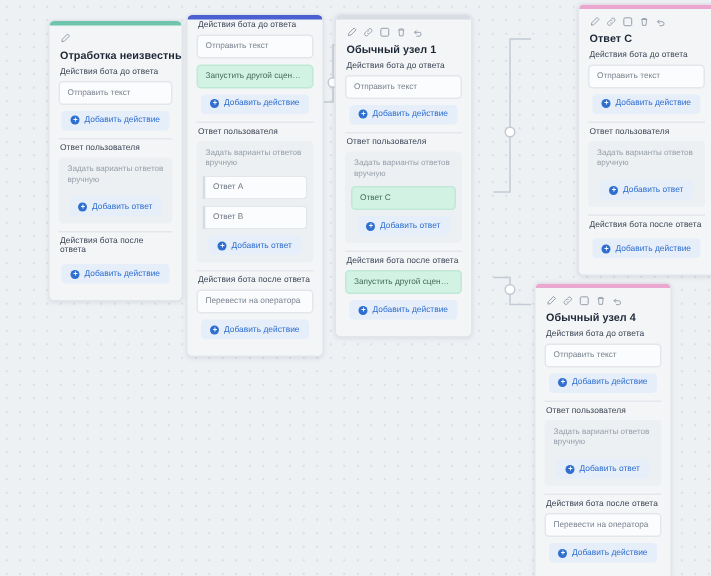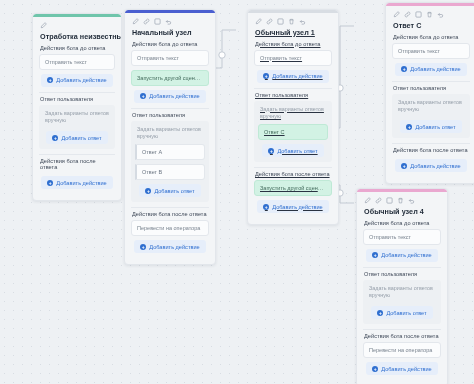--- a/index.html
+++ b/index.html
@@ -205,45 +205,20 @@
       <div class="section-label">Действия бота после ответа</div>
       <div class="addbtn">
         <span class="plus">+</span>
         <span>Добавить действие</span>
       </div>
     </div>
   </div>
 
   <div class="node" style="left:124px; top:9px; width:92px;">
     <div class="node-accent" style="background:#4a5fd0"></div>
-    <div class="node-head">
-      <div class="icon-row">
-        <span class="ic">
-            <svg width="7" height="7" viewBox="0 0 16 16">
-              <path d="M11.5 1.5l3 3-8 8-3.6.6.6-3.6z" fill="none" stroke="currentColor" stroke-width="1.4"></path>
-            </svg>
-          </span>
-        <span class="ic">
-            <svg width="7" height="7" viewBox="0 0 16 16">
-              <path d="M6.5 9.5a3 3 0 004.2 0l2.3-2.3a3 3 0 00-4.2-4.2L7.6 4.2M9.5 6.5a3 3 0 00-4.2 0L3 8.8a3 3 0 004.2 4.2l1.2-1.2" fill="none" stroke="currentColor" stroke-width="1.3"></path>
-            </svg>
-          </span>
-        <span class="ic">
-            <svg width="7" height="7" viewBox="0 0 16 16">
-              <rect x="2" y="2" width="12" height="12" rx="2" fill="none" stroke="currentColor" stroke-width="1.4"></rect>
-            </svg>
-          </span>
-        <span class="ic">
-            <svg width="7" height="7" viewBox="0 0 16 16">
-              <path d="M3 8h7a3 3 0 110 6H6M3 8l3-3M3 8l3 3" fill="none" stroke="currentColor" stroke-width="1.4"></path>
-            </svg>
-          </span>
-      </div>
-      <div class="node-title">Начальный узел</div>
-    </div>
 
     <div class="section first">
       <div class="section-label">Действия бота до ответа</div>
       <div class="pill">Отправить текст</div>
       <div class="pill green">Запустить другой сценарий/узел</div>
       <div class="addbtn">
         <span class="plus">+</span>
         <span>Добавить действие</span>
       </div>
     </div>
@@ -264,21 +239,21 @@
     <div class="section">
       <div class="section-label">Действия бота после ответа</div>
       <div class="pill">Перевести на оператора</div>
       <div class="addbtn">
         <span class="plus">+</span>
         <span>Добавить действие</span>
       </div>
     </div>
   </div>
 
-  <div class="node" style="left:247px; top:9px; width:92px;text-decoration:underline;">
+  <div class="node" style="left:223px; top:9px; width:92px;">
     <div class="node-accent" style="background:#d8dde3"></div>
     <div class="node-head">
       <div class="icon-row">
         <span class="ic">
             <svg width="7" height="7" viewBox="0 0 16 16">
               <path d="M11.5 1.5l3 3-8 8-3.6.6.6-3.6z" fill="none" stroke="currentColor" stroke-width="1.4"></path>
             </svg>
           </span>
         <span class="ic">
             <svg width="7" height="7" viewBox="0 0 16 16">

